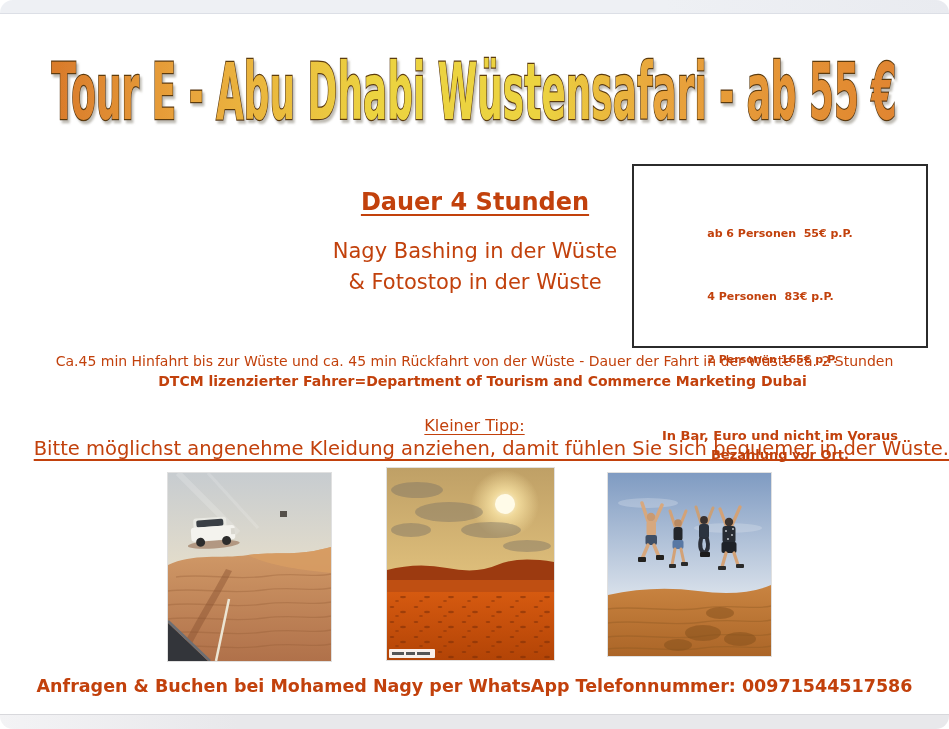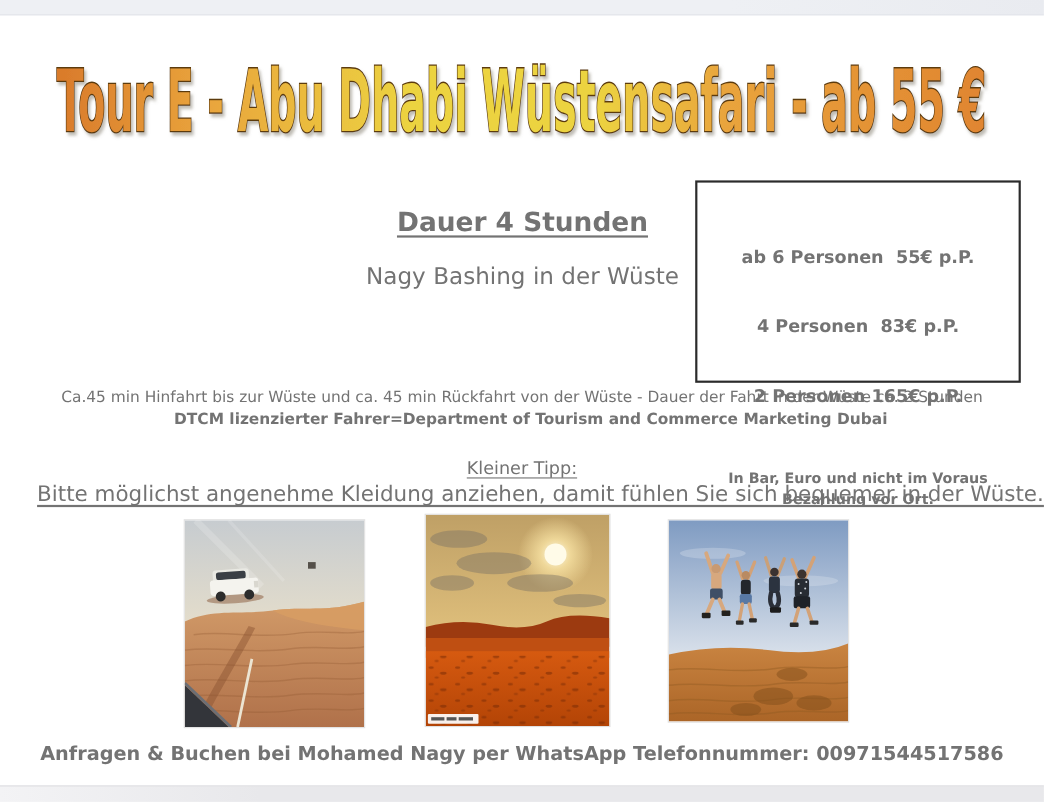--- a/index.html
+++ b/index.html
@@ -1,20 +1,21 @@
 <!DOCTYPE html>
 <html><head>
 <meta charset="utf-8">
 <style>
   html,body{margin:0;padding:0;background:#ffffff;}
   .page{
     position:relative;width:949px;height:729px;overflow:hidden;
     background:#ffffff;
     font-family:"DejaVu Sans","Liberation Sans",sans-serif;
-    color:#737373;
+    color:#c2410c;
+    border-radius:13px;
   }
   .band-top{
     position:absolute;left:0;top:0;width:949px;height:13px;
     background:linear-gradient(90deg,#eef0f4 0%,#eef0f4 70%,#e9ebf0 100%);
     border-bottom:1px solid #dcdfe6;
   }
   .band-bottom{
     position:absolute;left:0;bottom:0;width:949px;height:14px;
     background:linear-gradient(90deg,#f3f3f5 0%,#e8e8eb 25%,#e8e8eb 100%);
     border-top:1px solid #d8d8dc;
@@ -28,22 +29,22 @@
   .activities{
     position:absolute;left:300px;top:236px;width:350px;
     text-align:center;font-size:21px;line-height:31px;
   }
   .price-box{
     position:absolute;left:632px;top:164px;width:296px;height:184px;
     border:2px solid #2b2b2b;box-sizing:border-box;
     text-align:center;padding-top:15px;
   }
   .price-lines{
-    display:inline-block;text-align:center;
-    font-size:16px;font-weight:bold;line-height:21px;white-space:pre;
+    display:inline-block;text-align:left;
+    font-size:11px;font-weight:bold;line-height:21px;white-space:pre;
   }
   .payment-note{
     margin-top:14px;font-size:13px;font-weight:bold;line-height:19px;
   }
   .info{
     position:absolute;left:0;top:351px;width:949px;
     text-align:center;font-size:14px;line-height:20px;
   }
   .info .line2{font-weight:bold;padding-left:16px;}
   .tip-heading{
@@ -87,20 +88,21 @@
           <feDropShadow dx="2" dy="3" stdDeviation="1.3" flood-color="#8b8578" flood-opacity="0.55"></feDropShadow>
         </filter>
       </defs>
       <text x="474" y="79" text-anchor="middle" textLength="845" lengthAdjust="spacingAndGlyphs" font-family="DejaVu Sans, Liberation Sans, sans-serif" font-size="78" font-weight="bold" fill="url(#titleGrad)" stroke="#5c3b10" stroke-width="2.5" paint-order="stroke" filter="url(#titleShadow)">Tour E - Abu Dhabi Wüstensafari - ab 55 €</text>
     </svg>
   </div>
 
   <div class="duration">Dauer 4 Stunden</div>
   <div class="activities">
     <div>Nagy Bashing in der Wüste</div>
+    <div>&amp; Fotostop in der Wüste</div>
   </div>
 
   <div class="price-box">
     <div class="price-lines">
       <div>ab 6 Personen  55€ p.P.</div>
       <div>4 Personen  83€ p.P.</div>
       <div>2 Personen 165€ p.P.</div>
     </div>
     <div class="payment-note">
       <div>In Bar, Euro und nicht im Voraus</div>

